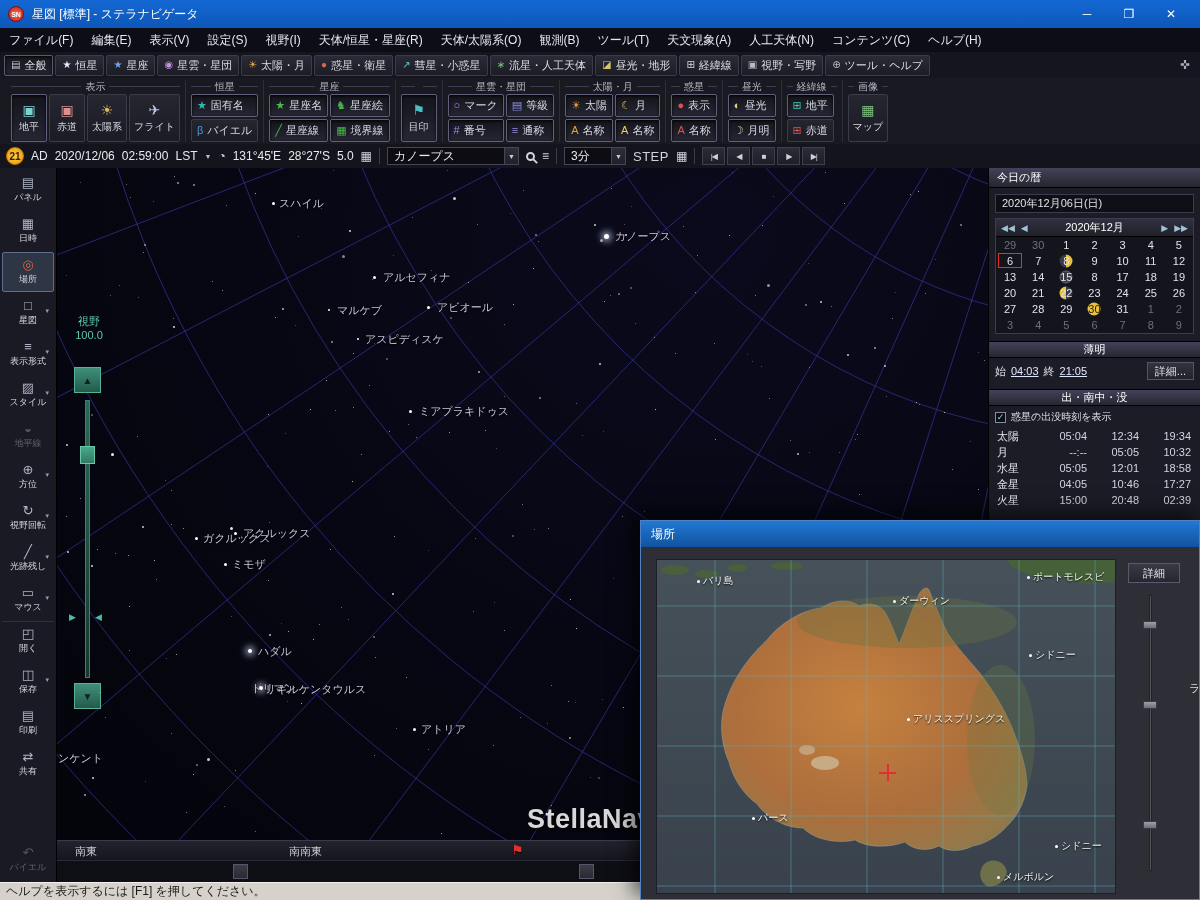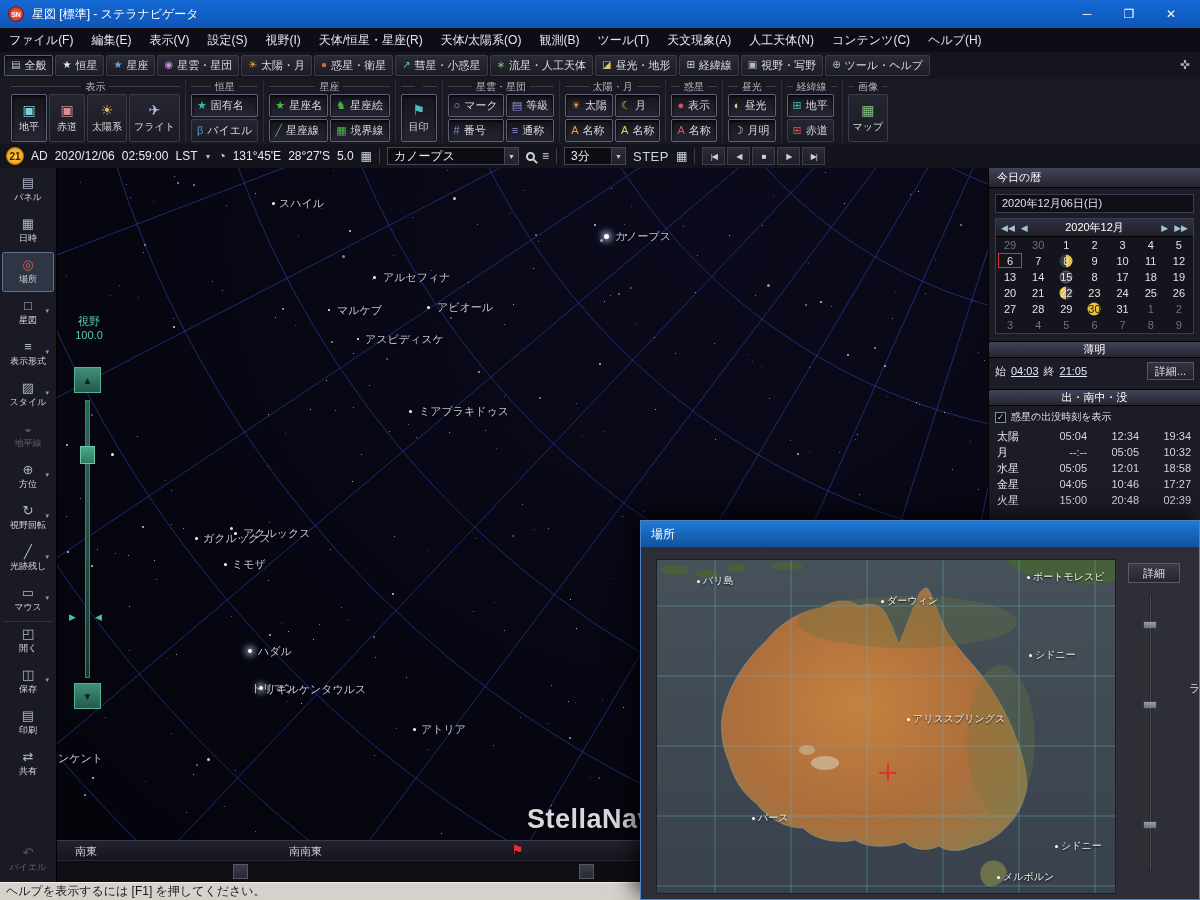--- a/index.html
+++ b/index.html
@@ -1131,21 +1131,21 @@
           <line x1="0" y1="116" x2="460" y2="116"></line>
         <line x1="0" y1="186" x2="460" y2="186"></line>
           <line x1="0" y1="256" x2="460" y2="256"></line>
         <line x1="0" y1="326" x2="460" y2="326"></line>
       </g>
     </svg>
     <div class="map-cross" style="left: 230px; top: 212px;"></div>
   <div class="map-label" style="left: 40px; top: 14px;">
         <span class="map-dot"></span>
         <span>バリ島</span>
-      </div><div class="map-label" style="left: 224px; top: 34px;">
+      </div><div class="map-label" style="left: 236px; top: 34px;">
         <span class="map-dot"></span>
         <span>ダーウィン</span>
       </div><div class="map-label" style="left: 370px; top: 10px;">
         <span class="map-dot"></span>
         <span>ポートモレスビ</span>
       </div><div class="map-label" style="left: 372px; top: 88px;">
         <span class="map-dot"></span>
         <span>シドニー</span>
       </div><div class="map-label" style="left: 250px; top: 152px;">
         <span class="map-dot"></span>

